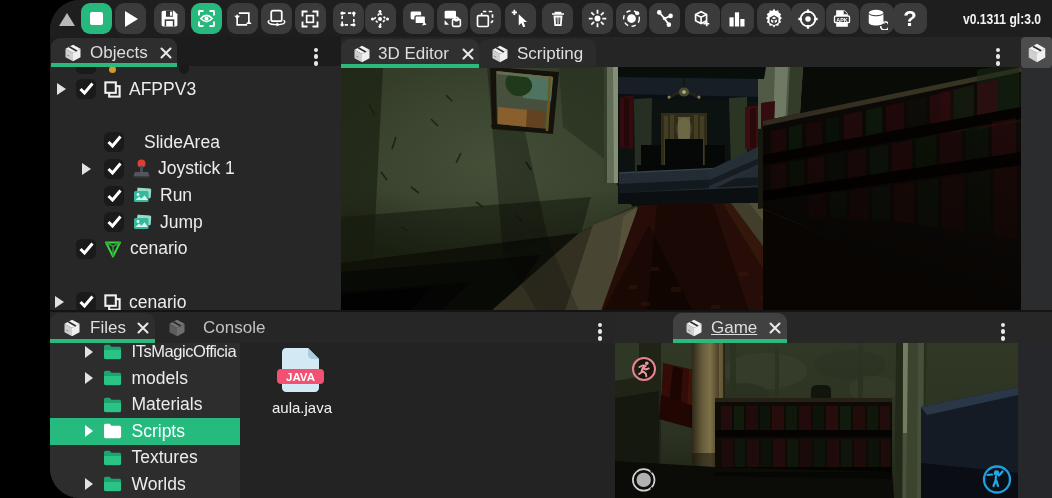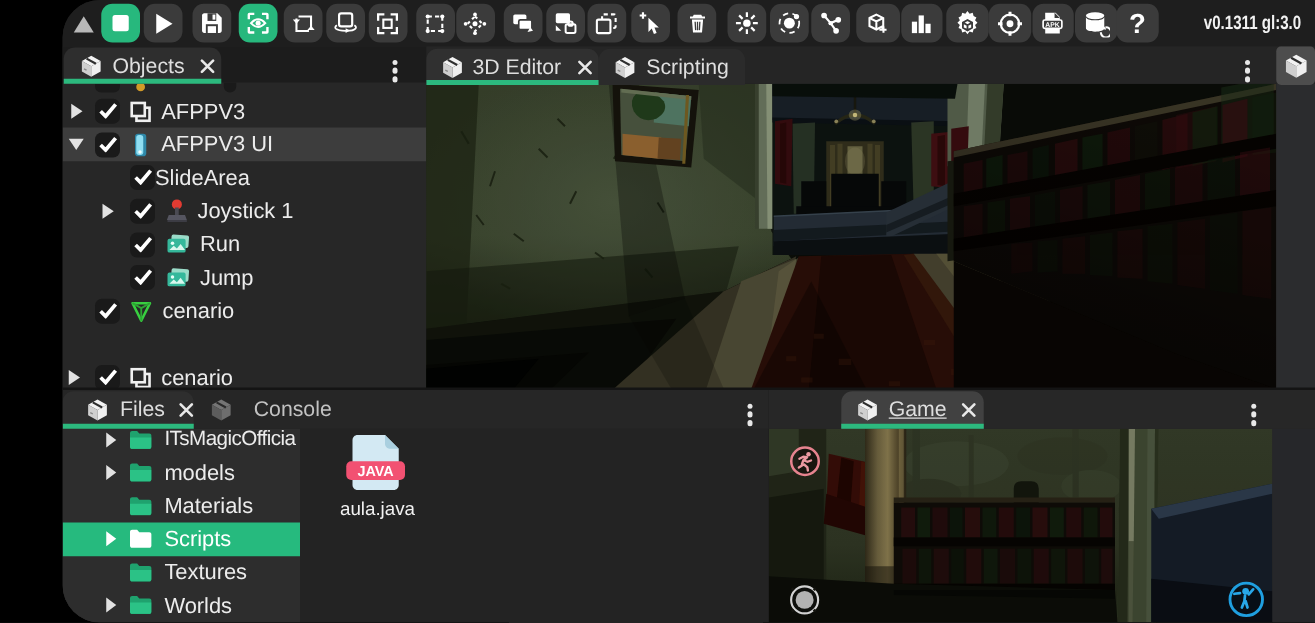--- a/index.html
+++ b/index.html
@@ -240,41 +240,27 @@
           <svg width="15" height="13" viewBox="0 0 15 13">
             <polyline points="1.5,7 5.5,11 13.5,1.5" fill="none" stroke="#fff" stroke-width="3"></polyline>
           </svg>
         </div>
       <svg style="margin-left:7px;" width="19" height="19" viewBox="0 0 20 20">
           <rect x="6.5" y="6.5" width="11" height="11" fill="none" stroke="#f0f0f0" stroke-width="2.2"></rect>
           <rect x="2.5" y="2.5" width="11" height="11" fill="#272727" stroke="#f0f0f0" stroke-width="2.2"></rect>
         </svg>
       <span style="margin-left:7px;">AFPPV3</span>
     </div>
-    <div class="row" style="top:65.1px;height:27px;width:291px;background:#3d3d3d;">
-      <div class="arr-d" style="margin-left:5px;"></div>
-      <div class="chk" style="margin-left:9px;">
-          <svg width="15" height="13" viewBox="0 0 15 13">
-            <polyline points="1.5,7 5.5,11 13.5,1.5" fill="none" stroke="#fff" stroke-width="3"></polyline>
-          </svg>
-        </div>
-      <svg style="margin-left:9px;" width="16" height="20" viewBox="0 0 16 20">
-          <rect x="3" y="1" width="9" height="18" rx="2.5" fill="#2e88a8"></rect>
-          <rect x="4" y="2" width="5.6" height="16" rx="2.2" fill="#8fdef2"></rect>
-          <circle cx="7" cy="15.5" r="1.4" fill="#f2fdff"></circle>
-        </svg>
-      <span style="margin-left:8px;">AFPPV3 UI</span>
-    </div>
     <div class="row" style="top:91.7px;height:27px;width:291px;">
       <div class="chk" style="margin-left:54px;">
           <svg width="15" height="13" viewBox="0 0 15 13">
             <polyline points="1.5,7 5.5,11 13.5,1.5" fill="none" stroke="#fff" stroke-width="3"></polyline>
           </svg>
         </div>
-      <span style="margin-left:0;">SlideArea</span>
+      <span style="margin-left:20px;">SlideArea</span>
     </div>
     <div class="row" style="top:118.4px;height:27px;width:291px;">
       <div class="arr-r" style="margin-left:32px;"></div>
       <div class="chk" style="margin-left:13px;">
           <svg width="15" height="13" viewBox="0 0 15 13">
             <polyline points="1.5,7 5.5,11 13.5,1.5" fill="none" stroke="#fff" stroke-width="3"></polyline>
           </svg>
         </div>
       <svg style="margin-left:9px;" width="17" height="19" viewBox="0 0 17 19">
           <circle cx="8.5" cy="4.5" r="4" fill="#e23b32"></circle>
@@ -542,21 +528,21 @@
       <polygon points="422,54 680,0 680,244 600,216 422,142" fill="url(#shelfdark)" opacity="0.5"></polygon>
       <polygon points="422,54 680,0 680,244 600,216 422,142" fill="#000" opacity="0.14"></polygon>
 
       <polygon points="277,0 425,0 423,12 277,10" fill="#0a100c"></polygon>
       <rect width="680" height="244" fill="#000" opacity="0.1"></rect>
     </svg>
     <div class="abs" style="left:680px;top:30px;width:31px;height:244px;background:#2b2c2e;"></div>
   </div>
   <div id="filespanel" class="abs" style="left:0;top:311px;width:565px;height:187px;background:#232323;overflow:hidden;">
     <div class="tabbar" style="left:0;top:0;width:565px;height:32px;background:#262626;">
-      <div class="tab" style="left:0;width:105px;top:2px;height:30px;justify-content:flex-end;">
+      <div class="tab" style="left:0;width:105px;top:2px;height:30px;">
         <svg style="margin-left:12px;" width="20" height="20" viewBox="0 0 24 24">
             <polygon points="12,2 21,7 12,12 3,7" fill="#f2f2f2"></polygon>
             <polygon points="3,7 12,12 12,22 3,17" fill="#cfcfcf"></polygon>
             <polygon points="21,7 12,12 12,22 21,17" fill="#efefef"></polygon>
             <path d="M7.5 4.6l9 5" stroke="#2e2e2e" stroke-width="2" fill="none"></path>
             <path d="M5 14.5l2.5 1.2" stroke="#8a8a8a" stroke-width="1.2"></path>
           </svg>
         <span style="margin-left:8px;">Files</span>
         <svg style="margin-left:11px;" width="12" height="12" viewBox="0 0 12 12">
             <path d="M1.5 1.5l9 9 M10.5 1.5l-9 9" stroke="#e8e8e8" stroke-width="2.1" stroke-linecap="round"></path>

